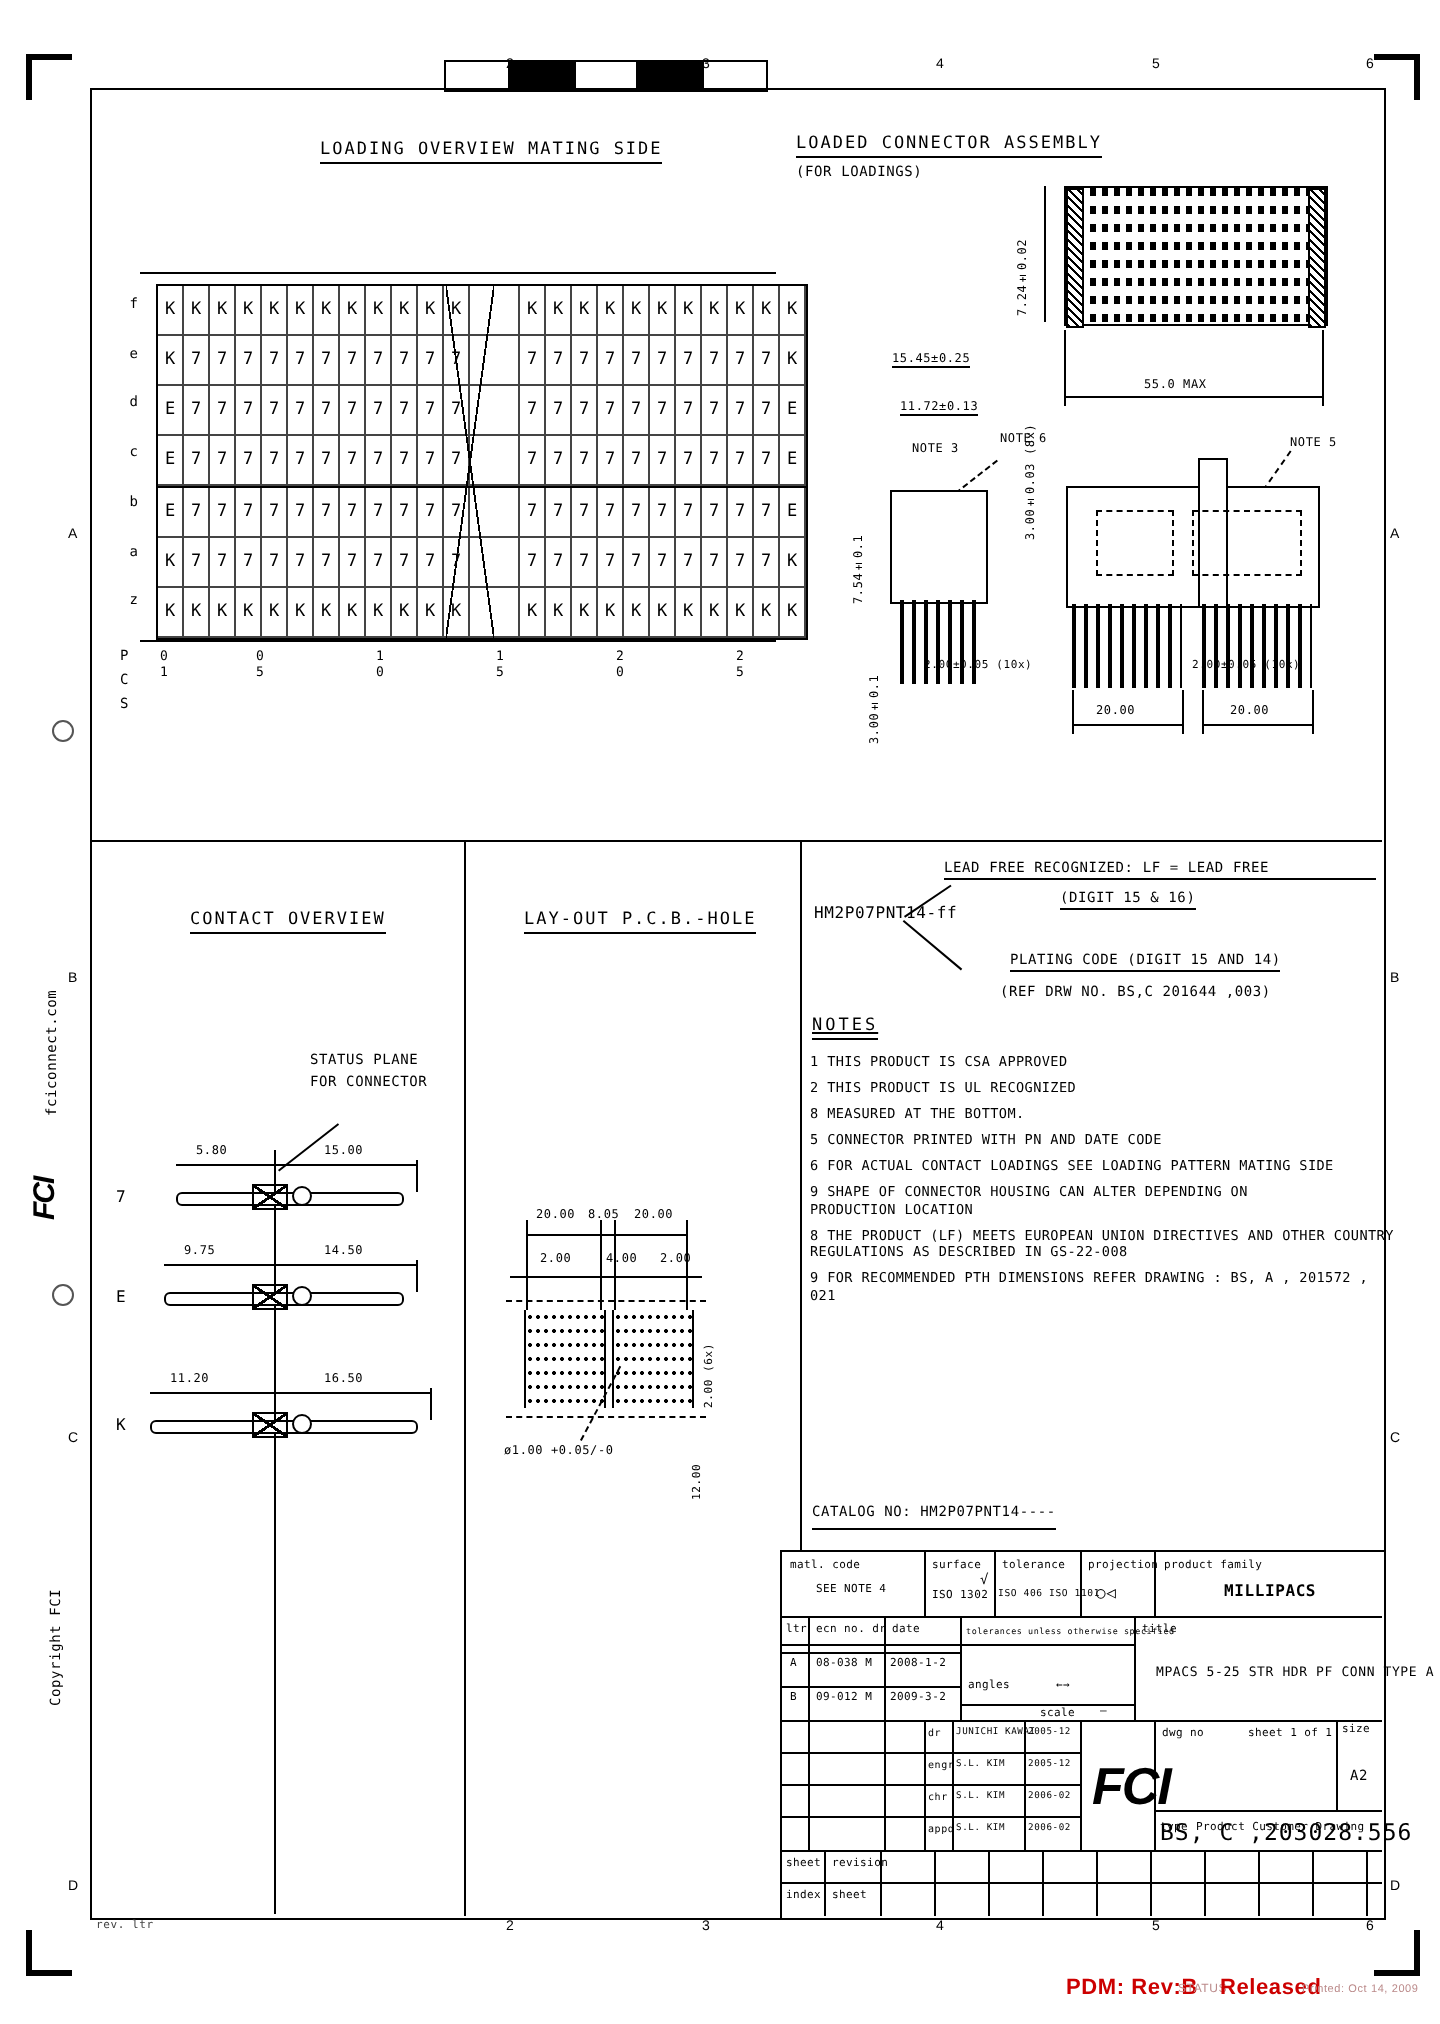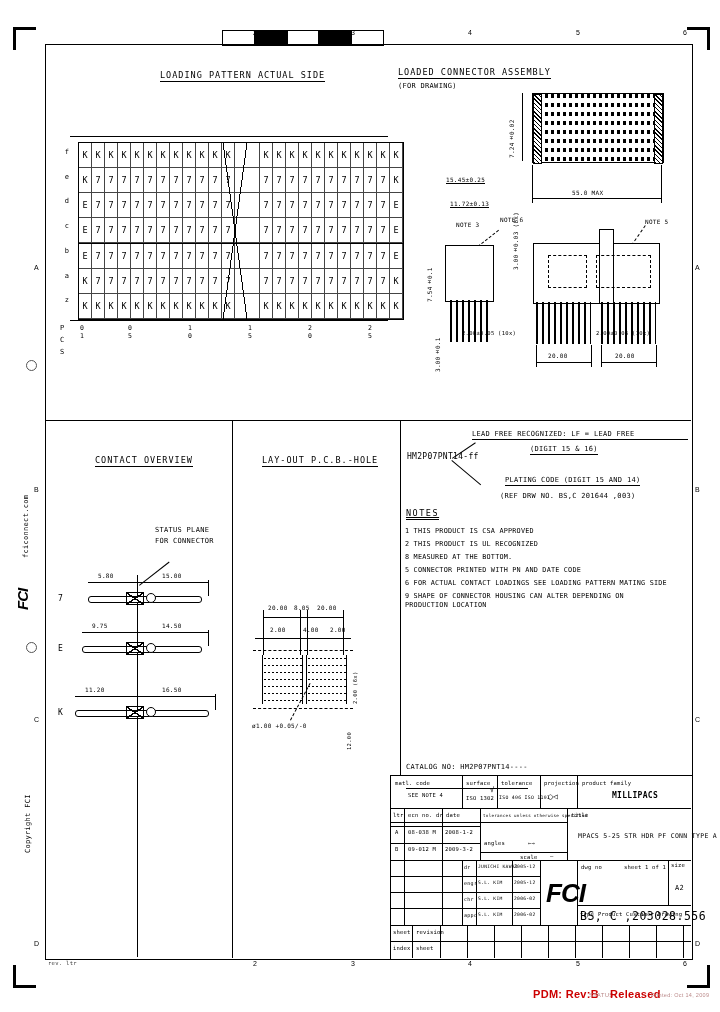--- a/index.html
+++ b/index.html
@@ -99,21 +99,21 @@
 <div class="t vtext fci-logo" style="left:14px;top:558px;height:52px;font-size:15px;">FCI</div>
 <div class="t vtext" style="left:24px;top:738px;height:115px;font-size:7px;">Copyright  FCI</div>
 <div class="t t5" style="left:48px;top:960px;color:#444;">rev. ltr</div>
 <div class="punch" style="left:26px;top:360px;"></div>
 <div class="punch" style="left:26px;top:642px;"></div>
 
 <div class="hl" style="left:45px;top:420px;width:646px;"></div>
 <div class="vl" style="left:232px;top:420px;height:538px;"></div>
 <div class="vl" style="left:400px;top:420px;height:355px;"></div>
 
-<div class="t title" style="left:160px;top:70px;">LOADING PATTERN ACTUAL SIDE</div>
+<div class="t title" style="left:160px;top:70px;">LOADING OVERVIEW MATING SIDE</div>
 <div class="hl" style="left:70px;top:136px;width:318px;"></div>
 <div class="hl" style="left:70px;top:320px;width:318px;"></div>
 <div id="lp-grid">
     <div class="lp-row">
       <div class="cell">K</div>
       <div class="cell">K</div>
       <div class="cell">K</div>
       <div class="cell">K</div>
       <div class="cell">K</div>
       <div class="cell">K</div>
@@ -315,21 +315,21 @@
 0</div>
     <div class="pcs" style="left:248px;top:324px;">1
 5</div>
     <div class="pcs" style="left:308px;top:324px;">2
 0</div>
     <div class="pcs" style="left:368px;top:324px;">2
 5</div>
   </div>
 
 <div class="t title" style="left:398px;top:67px;">LOADED CONNECTOR ASSEMBLY</div>
-<div class="t t7" style="left:398px;top:82px;">(FOR DRAWING)</div>
+<div class="t t7" style="left:398px;top:82px;">(FOR LOADINGS)</div>
 
 <div id="topview">
   <div class="endcap" style="left:0;"></div>
   <div class="endcap" style="right:0;"></div>
 </div>
 <div class="vl" style="left:522px;top:93px;height:68px;"></div>
 <div class="t t6 vtext" style="left:508px;top:98px;height:60px;">7.24±0.02</div>
 <div class="vl" style="left:532px;top:165px;height:38px;"></div>
 <div class="vl" style="left:661px;top:165px;height:38px;"></div>
 <div class="hl" style="left:532px;top:198px;width:129px;"></div>
@@ -432,22 +432,25 @@
 
 <div class="t title" style="left:406px;top:508px;letter-spacing:1.5px;text-decoration:underline;">NOTES</div>
 <div id="notes-list">
     <div class="note-item">1  THIS PRODUCT IS CSA APPROVED</div>
     <div class="note-item">2  THIS PRODUCT IS UL RECOGNIZED</div>
     <div class="note-item">8  MEASURED AT THE BOTTOM.</div>
     <div class="note-item">5  CONNECTOR PRINTED WITH PN AND DATE CODE</div>
     <div class="note-item">6  FOR ACTUAL CONTACT LOADINGS  SEE LOADING PATTERN MATING SIDE</div>
     <div class="note-item">9  SHAPE OF CONNECTOR HOUSING CAN ALTER DEPENDING ON
     PRODUCTION LOCATION</div>
-  </div>
-<div class="t t7" style="left:406px;top:752px;border-bottom:1px solid #000;padding-bottom:17px;margin-top:11px;">CATALOG NO: HM2P07PNT14----</div>
+    <div class="note-item">8  THE PRODUCT (LF) MEETS EUROPEAN UNION DIRECTIVES AND  OTHER COUNTRY
+    REGULATIONS AS DESCRIBED IN GS-22-008</div>
+    <div class="note-item">9  FOR RECOMMENDED PTH DIMENSIONS REFER DRAWING : BS, A , 201572 , 021</div>
+  </div>
+<div class="t t7" style="left:406px;top:752px;border-bottom:1px solid #000;padding-bottom:4px;">CATALOG NO: HM2P07PNT14----</div>
 
 <div class="abs" style="left:390px;top:775px;width:301px;height:183px;border:1.2px solid #000;"></div>
 <div class="hl" style="left:390px;top:808px;width:301px;"></div>
 <div class="hl" style="left:390px;top:822px;width:177px;"></div>
 <div class="hl" style="left:390px;top:860px;width:301px;"></div>
 <div class="hl" style="left:577px;top:905px;width:114px;"></div>
 <div class="hl" style="left:390px;top:925px;width:301px;"></div>
 <div class="hl" style="left:390px;top:941px;width:301px;"></div>
 <div class="vl" style="left:462px;top:775px;height:33px;"></div>
 <div class="vl" style="left:497px;top:775px;height:33px;"></div>

